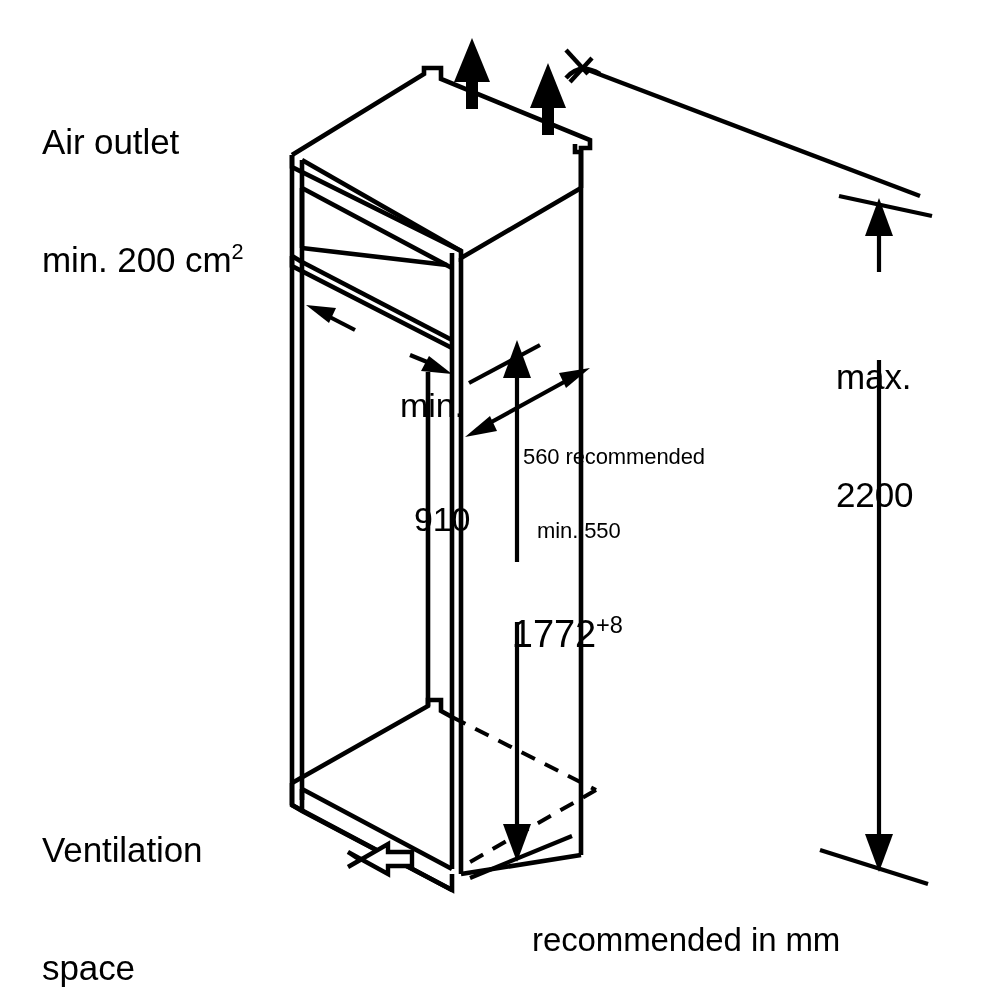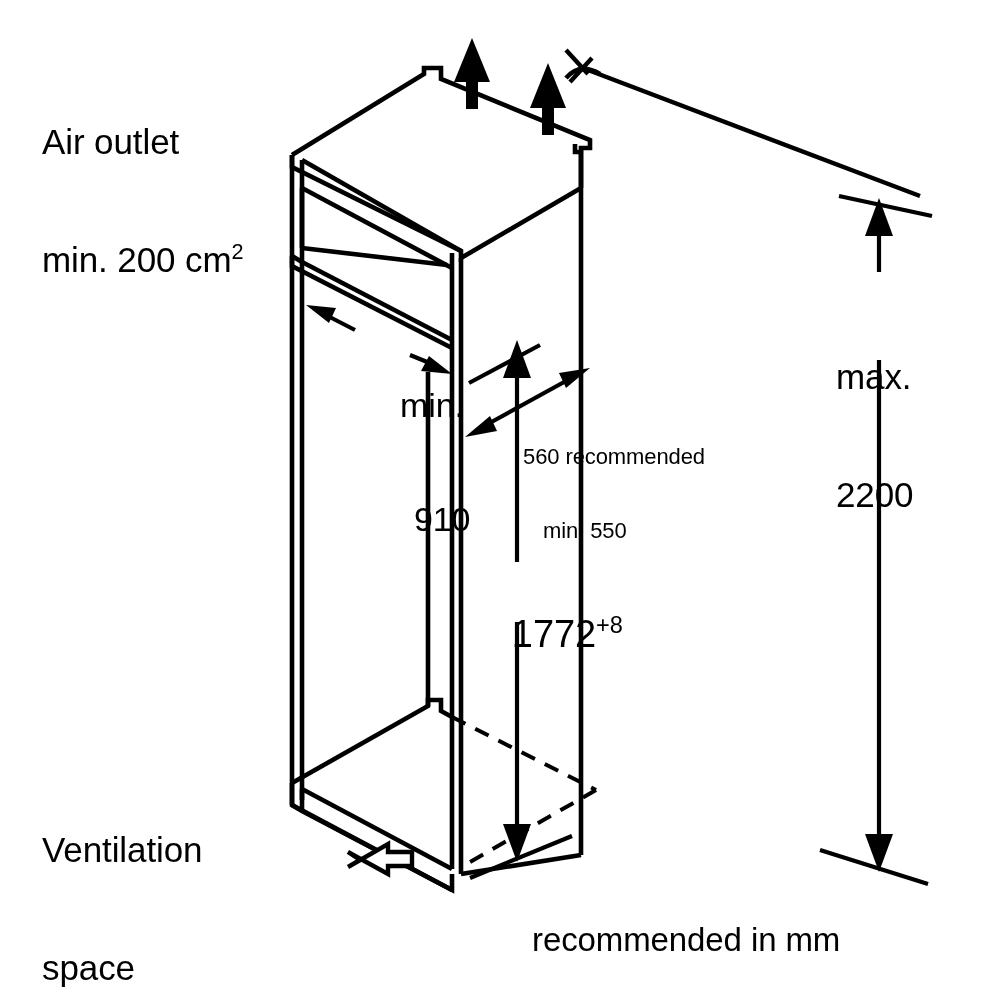--- a/index.html
+++ b/index.html
@@ -172,21 +172,21 @@
     <div><span>min. 200 cm</span><span class="sup">2</span></div>
   </div>
 
   <div class="lbl t-min560">
     <div>min.</div>
     <div style="margin-left:14px;">910</div>
   </div>
 
   <div class="lbl t-depth">
     <div>560 recommended</div>
-    <div style="margin-left:20px;">min. 550</div>
+    <div style="margin-left:14px;">min. 550</div>
   </div>
 
   <div class="lbl t-height">
     <span>1772</span><span class="sup">+8</span>
   </div>
 
   <div class="lbl t-max2200">
     <div>max.</div>
     <div>2200</div>
   </div>

